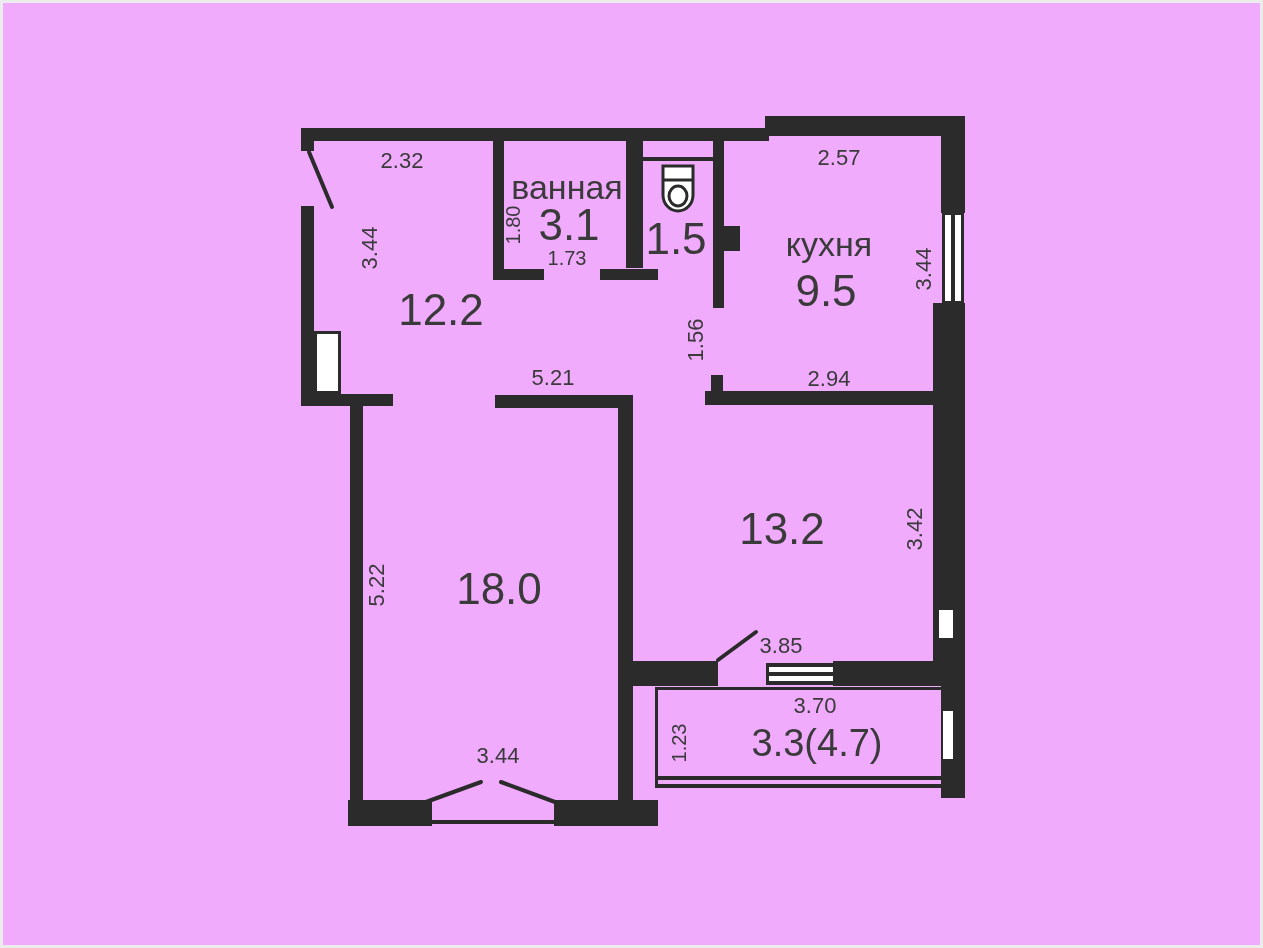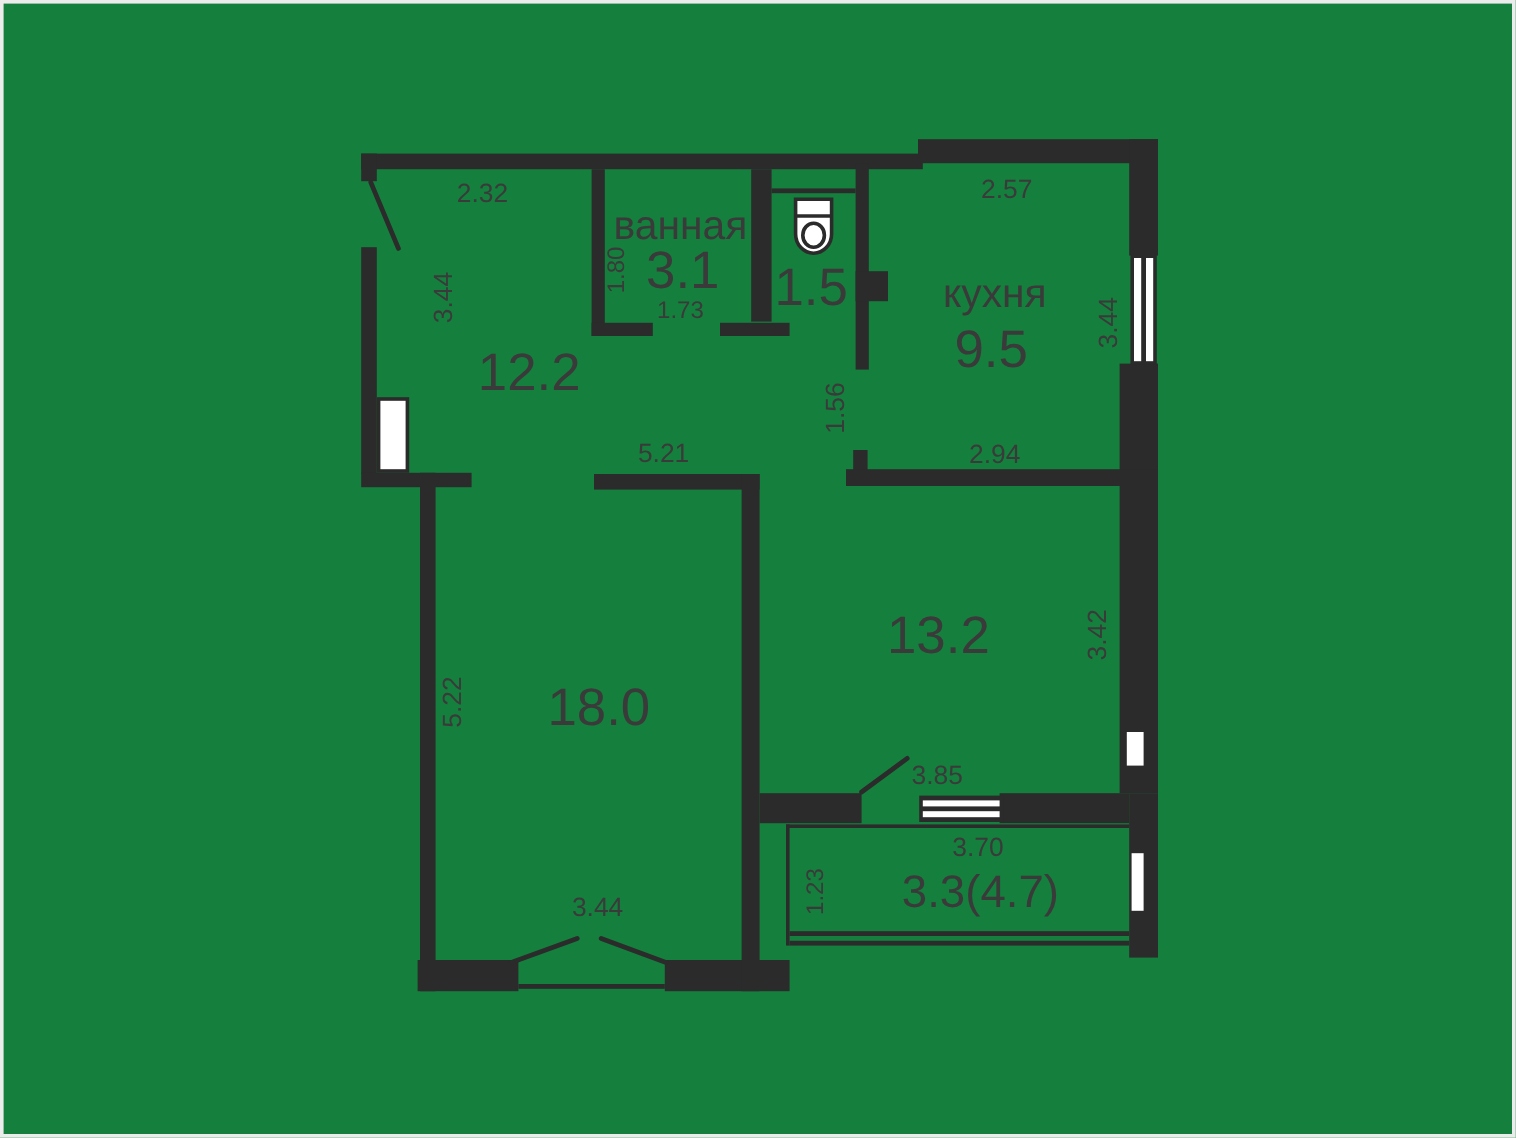--- a/index.html
+++ b/index.html
@@ -6,21 +6,21 @@
     margin: 0;
     padding: 0;
     background: #ffffff;
     font-family: "Liberation Sans", sans-serif;
   }
   .frame {
     width: 1263px;
     height: 948px;
     box-sizing: border-box;
     border: 3px solid #ececec;
-    background: #15803d;
+    background: #f0abfc;
     overflow: hidden;
   }
   svg { display: block; }
   text {
     fill: #3a3a3a;
     font-family: "Liberation Sans", sans-serif;
   }
   .dim  { font-size: 22px; }
   .dim-sm { font-size: 20px; }
   .area { font-size: 44px; }

